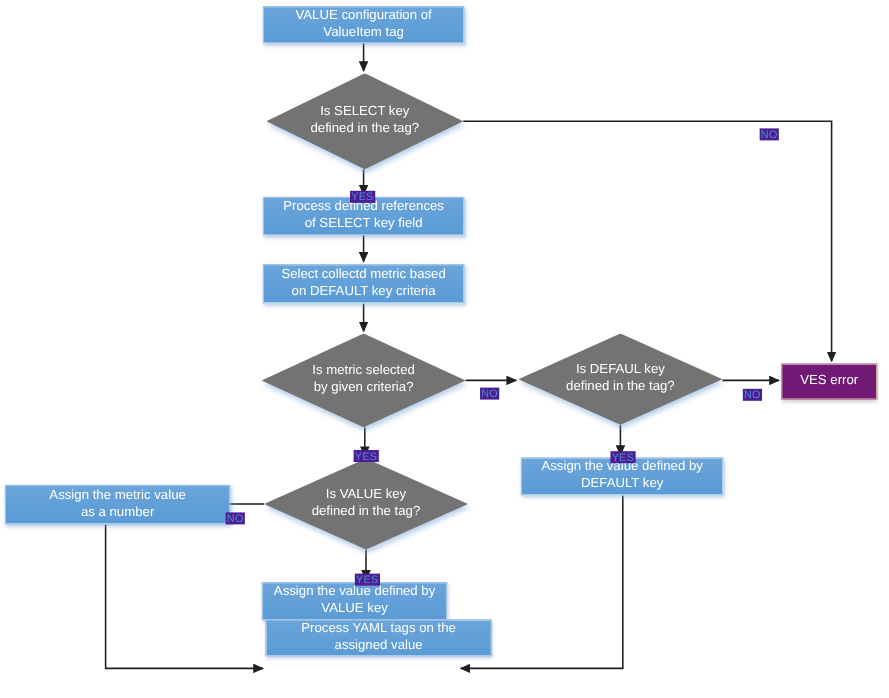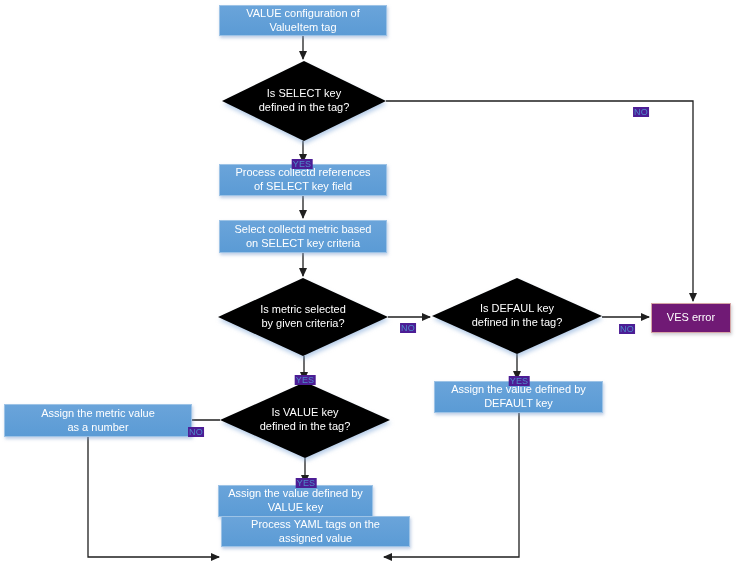--- a/index.html
+++ b/index.html
@@ -19,21 +19,21 @@
     border:1px solid #9dc3e6;
     box-shadow:1px 2px 3px rgba(130,160,205,0.5);
   }
   .error{
     background:#701a75;
     border:1px solid #d5a6a6;
     box-shadow:1px 2px 3px rgba(150,150,160,0.45);
   }
   .dwrap{position:absolute;z-index:2;filter:drop-shadow(1px 3px 2px rgba(125,165,215,0.55));}
   .diamond{
-    width:100%;height:100%;background:#000000;
+    width:100%;height:100%;background:#737373;
     clip-path:polygon(50% 0%,100% 50%,50% 100%,0% 50%);
     display:flex;align-items:center;justify-content:center;text-align:center;
     color:#ffffff;font-size:11px;line-height:1.27;white-space:pre-line;
   }
   .edge-label{
     position:absolute;z-index:3;transform:translate(-50%,-50%);
     background:#4c1d95;color:#4e8ac8;font-size:9px;line-height:10px;
     padding:0 1px;letter-spacing:0.2px;margin-top:12px;
   }
 </style>
@@ -62,25 +62,25 @@
       <polyline points="220,420 176,420" marker-end="url(#arw)"></polyline>
       <polyline points="305,458 305,483" marker-end="url(#arw)"></polyline>
       <polyline points="296,517 296,540" marker-end="url(#arw)"></polyline>
       <polyline points="88,437 88,557 219,557" marker-end="url(#arw)"></polyline>
     </g>
   </svg>
 
   <div class="node process" style="left:219px;top:5px;width:168px;height:31px">VALUE configuration of
 ValueItem tag</div>
 
-  <div class="node process" style="left:219px;top:164px;width:168px;height:32px">Process collectd references
+  <div class="node process" style="left:219px;top:164px;width:168px;height:32px">Process defined references
 of SELECT key field</div>
 
   <div class="node process" style="left:219px;top:220px;width:168px;height:33px">Select collectd metric based
-on SELECT key criteria</div>
+on DEFAULT key criteria</div>
 
   <div class="node process" style="left:434px;top:381px;width:169px;height:32px">Assign the value defined by
 DEFAULT key</div>
 
   <div class="node process" style="left:4px;top:404px;width:188px;height:33px">Assign the metric value
 as a number</div>
 
   <div class="node process" style="left:218px;top:485px;width:155px;height:32px">Assign the value defined by
 VALUE key</div>
 

